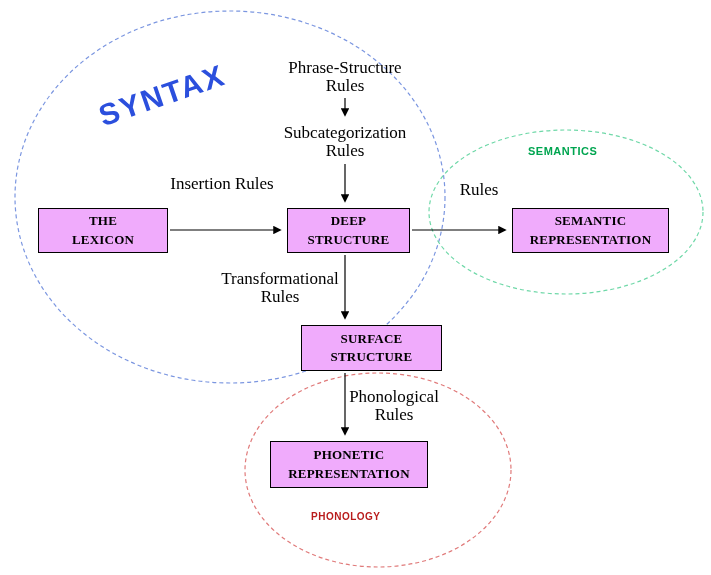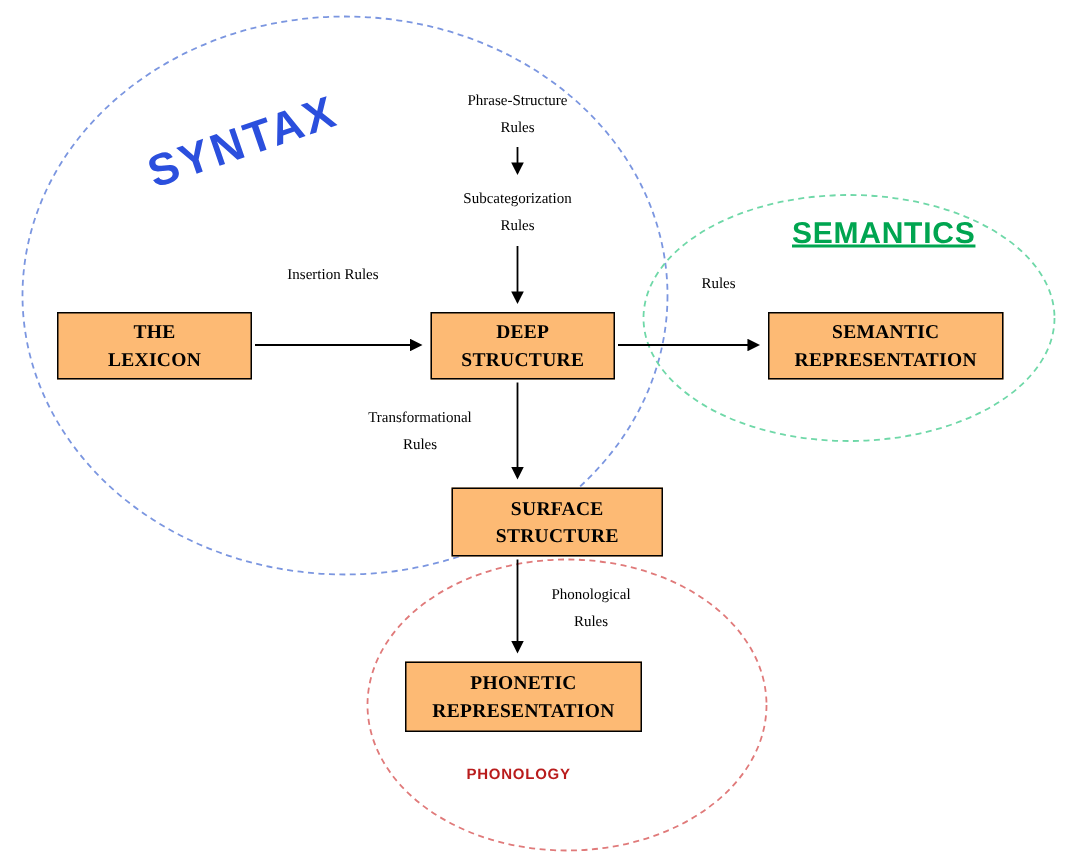--- a/index.html
+++ b/index.html
@@ -8,54 +8,54 @@
     position: relative;
     width: 711px;
     height: 575px;
     background: #ffffff;
     font-family: "Liberation Serif", serif;
     overflow: hidden;
   }
   .svg-layer { position: absolute; left: 0; top: 0; }
   .box {
     position: absolute;
-    background: #fdba74;
+    background: #f0abfc;
     border: 1px solid #000000;
     display: flex;
     flex-direction: column;
     align-items: center;
     justify-content: center;
     font-weight: bold;
     font-size: 13px;
     line-height: 1.4;
     text-align: center;
     letter-spacing: 0.2px;
     color: #000000;
   }
   .rule-label {
     position: absolute;
     text-align: center;
-    font-size: 10px;
+    font-size: 17px;
     line-height: 18px;
     color: #000000;
   }
   .region-label {
     position: absolute;
     font-family: "Liberation Sans", sans-serif;
     font-weight: bold;
     white-space: nowrap;
   }
   .syntax-label {
     font-size: 30px;
     color: #2b4fdd;
     transform: rotate(-19deg);
     transform-origin: left center;
     letter-spacing: 2px;
   }
-  .semantics-label { font-size: 20px; color: #00a550; letter-spacing: 0.5px; text-decoration: underline; }
+  .semantics-label { font-size: 11px; color: #00a550; letter-spacing: 0.5px; }
   .phonology-label { font-size: 10px; color: #b91c1c; letter-spacing: 0.5px; }
 </style>
 </head>
 <body>
 
 <div class="canvas">
 
   <svg class="svg-layer" width="711" height="575" viewBox="0 0 711 575">
     <defs>
       <marker id="arrowhead" viewBox="0 0 10 10" refX="8" refY="5" markerWidth="7" markerHeight="7" orient="auto-start-reverse">

